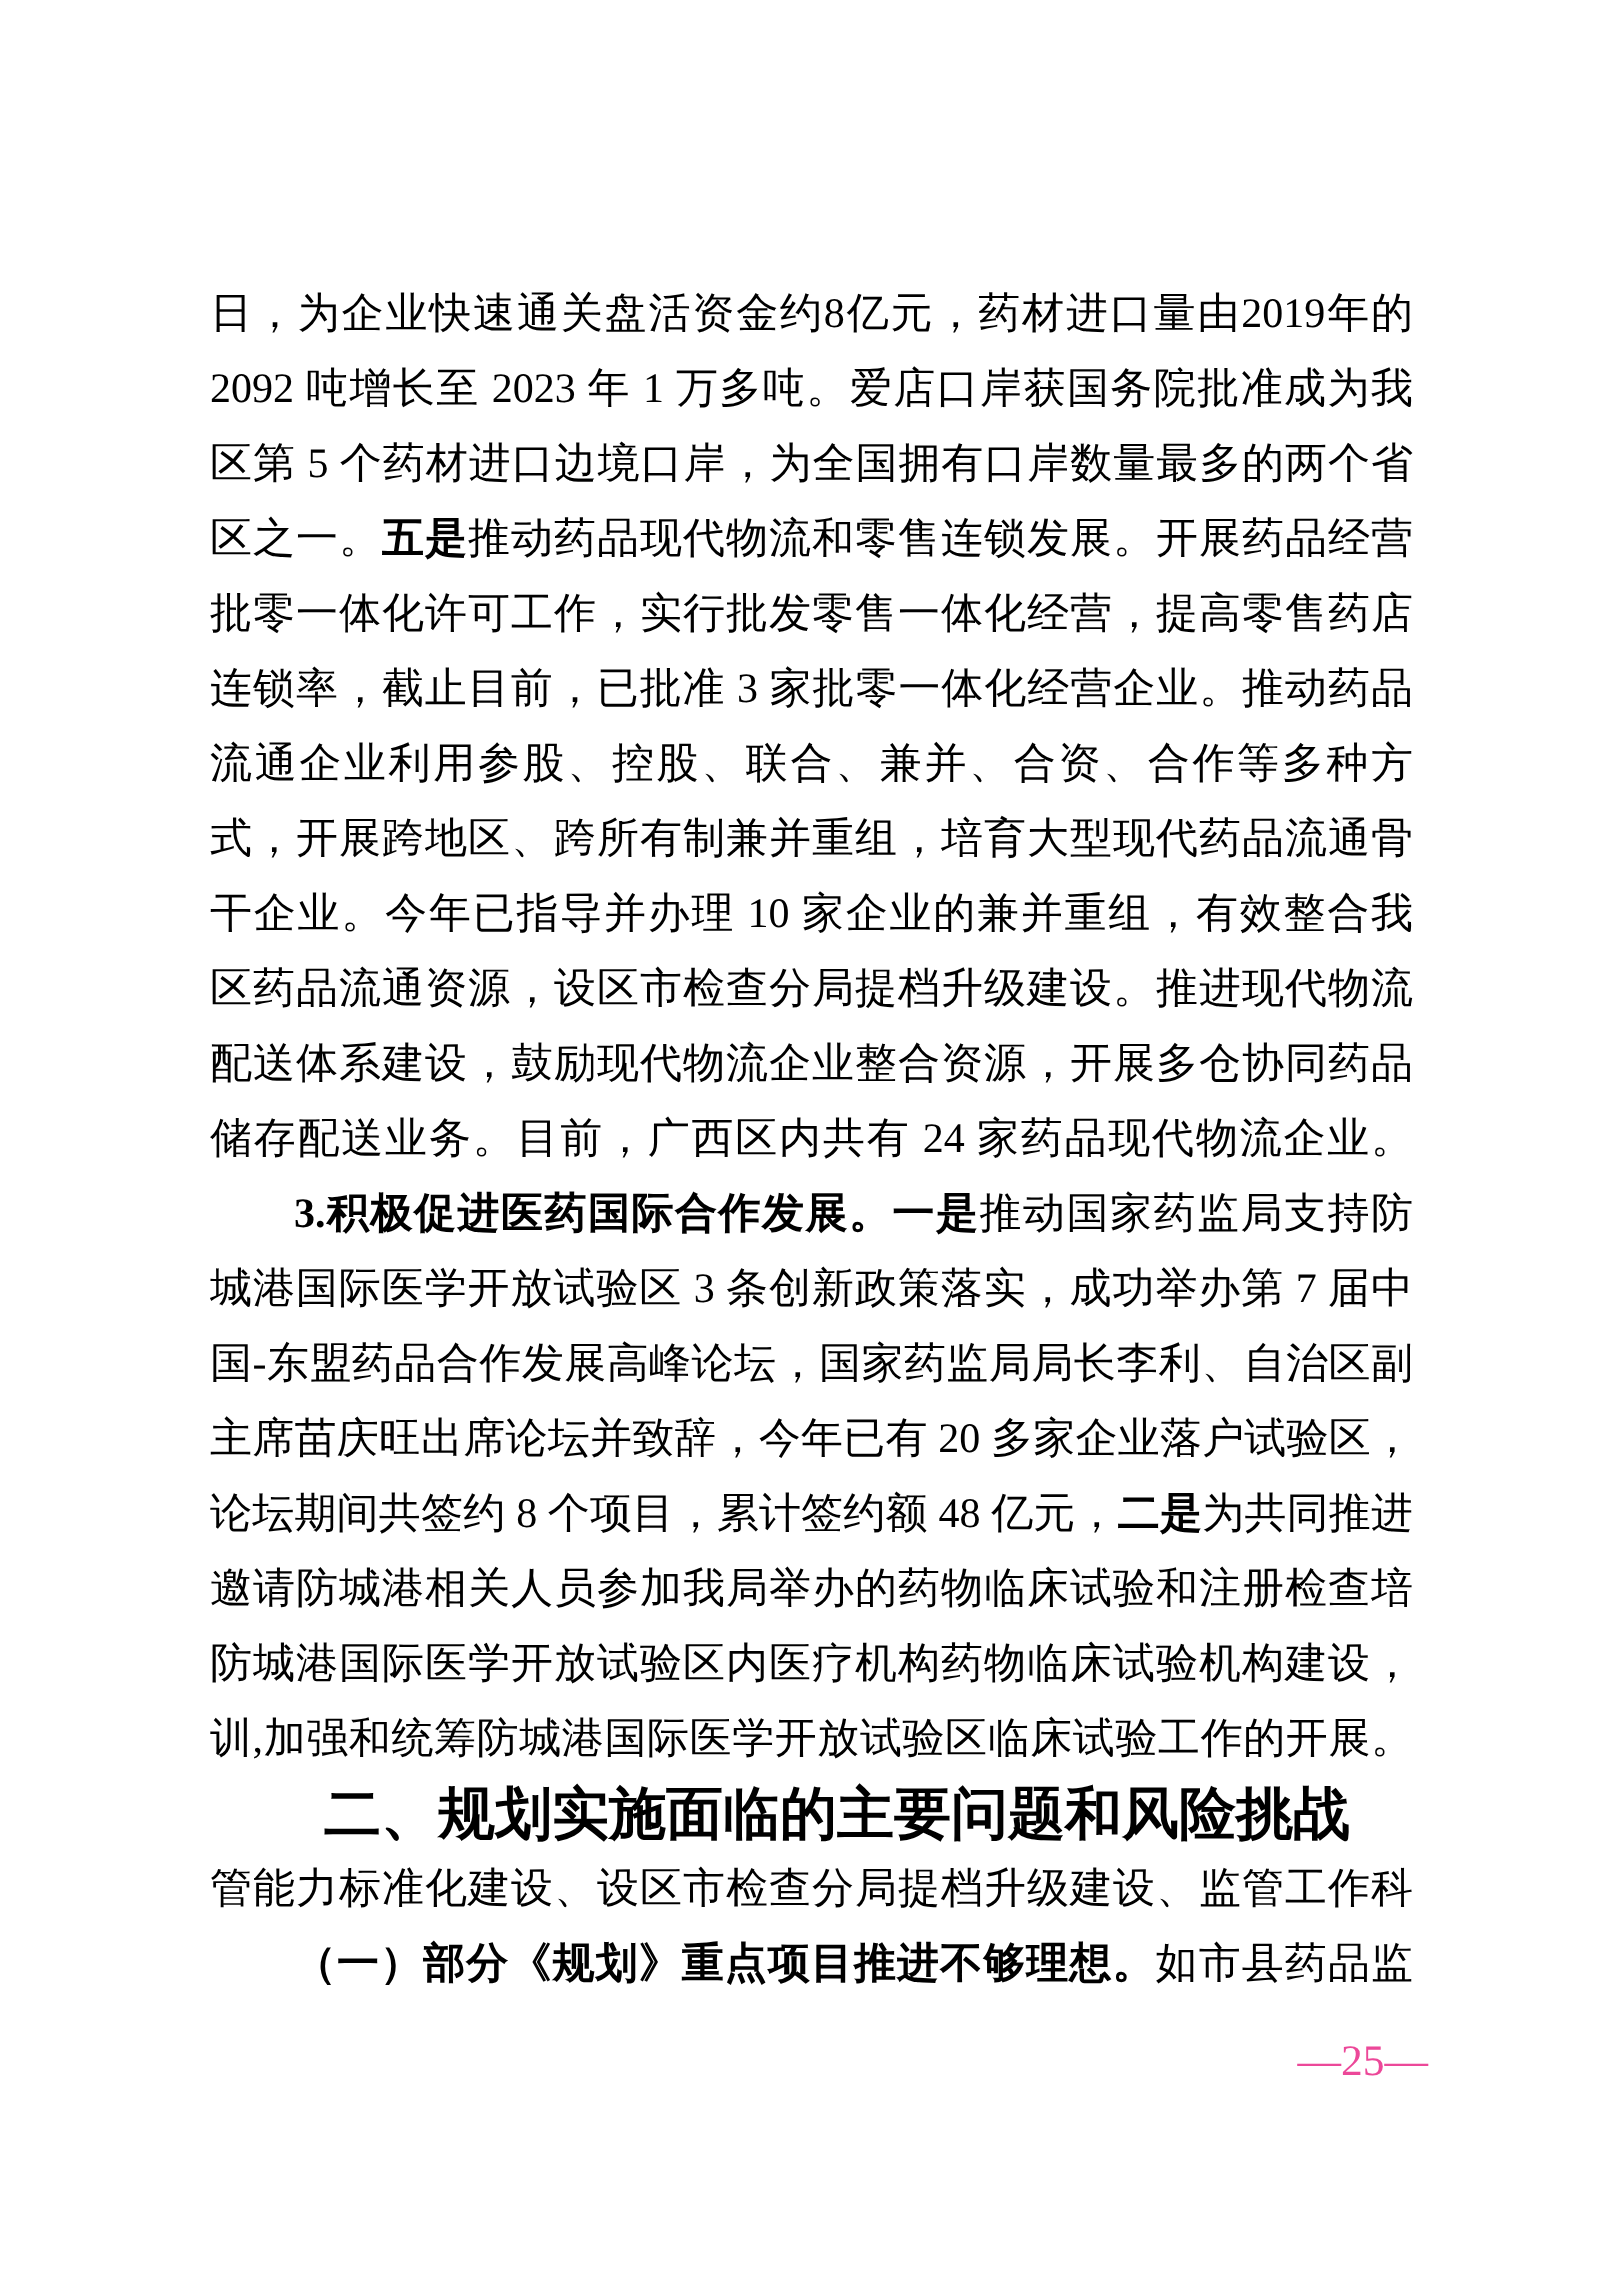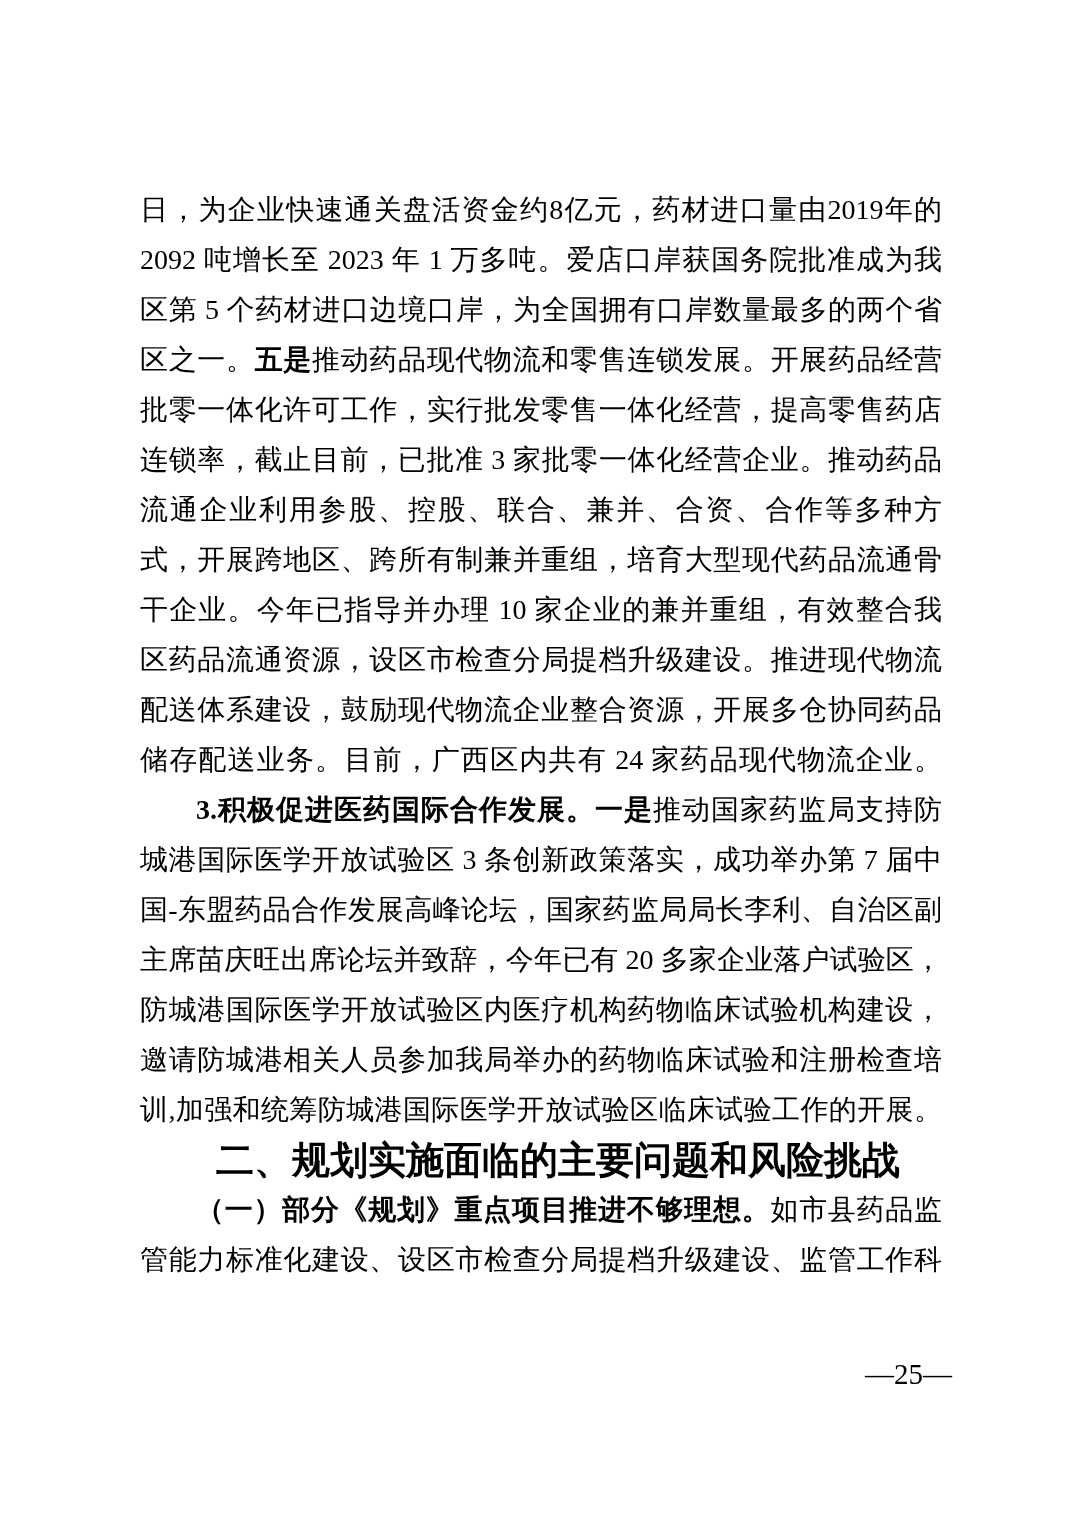--- a/index.html
+++ b/index.html
@@ -48,21 +48,21 @@
     font-weight: 700;
     margin-top: 32px;
   }
   .page-number {
     position: absolute;
     top: 1358px;
     right: 122px;
     font-size: 29px;
     line-height: 32px;
     font-family: "Liberation Serif", "DejaVu Serif", serif;
-    color: #000000;
+    color: #ec4899;
   }
 </style>
 </head>
 <body>
 
 <div class="page">
   <div class="text-block">
       <div class="line body"><span>日，为企业快速通关盘活资金约8亿元，药材进口量由2019年的</span></div>
       <div class="line body"><span>2092 吨增长至 2023 年 1 万多吨。爱店口岸获国务院批准成为我</span></div>
       <div class="line body"><span>区第 5 个药材进口边境口岸，为全国拥有口岸数量最多的两个省</span></div>
@@ -72,21 +72,22 @@
       <div class="line body"><span>流通企业利用参股、控股、联合、兼并、合资、合作等多种方</span></div>
       <div class="line body"><span>式，开展跨地区、跨所有制兼并重组，培育大型现代药品流通骨</span></div>
       <div class="line body"><span>干企业。今年已指导并办理 10 家企业的兼并重组，有效整合我</span></div>
       <div class="line body"><span>区药品流通资源，设区市检查分局提档升级建设。推进现代物流</span></div>
       <div class="line body"><span>配送体系建设，鼓励现代物流企业整合资源，开展多仓协同药品</span></div>
       <div class="line body"><span>储存配送业务。目前，广西区内共有 24 家药品现代物流企业。</span></div>
       <div class="line body indent"><span class="bold">3.积极促进医药国际合作发展。一是</span><span>推动国家药监局支持防</span></div>
       <div class="line body"><span>城港国际医学开放试验区 3 条创新政策落实，成功举办第 7 届中</span></div>
       <div class="line body"><span>国-东盟药品合作发展高峰论坛，国家药监局局长李利、自治区副</span></div>
       <div class="line body"><span>主席苗庆旺出席论坛并致辞，今年已有 20 多家企业落户试验区，</span></div>
+      <div class="line body"><span>论坛期间共签约 8 个项目，累计签约额 48 亿元，</span><span class="bold">二是</span><span>为共同推进</span></div>
+      <div class="line body"><span>邀请防城港相关人员参加我局举办的药物临床试验和注册检查培</span></div>
       <div class="line body"><span>防城港国际医学开放试验区内医疗机构药物临床试验机构建设，</span></div>
-      <div class="line body"><span>邀请防城港相关人员参加我局举办的药物临床试验和注册检查培</span></div>
       <div class="line body"><span>训,加强和统筹防城港国际医学开放试验区临床试验工作的开展。</span></div>
       <div class="line heading indent"><span class="bold">二、规划实施面临的主要问题和风险挑战</span></div>
+      <div class="line body"><span>管能力标准化建设、设区市检查分局提档升级建设、监管工作科</span></div>
       <div class="line body indent"><span class="bold">（一）部分《规划》重点项目推进不够理想。</span><span>如市县药品监</span></div>
-      <div class="line body"><span>管能力标准化建设、设区市检查分局提档升级建设、监管工作科</span></div>
     </div>
   <div class="page-number">—25—</div>
 </div>
 
 </body></html>

